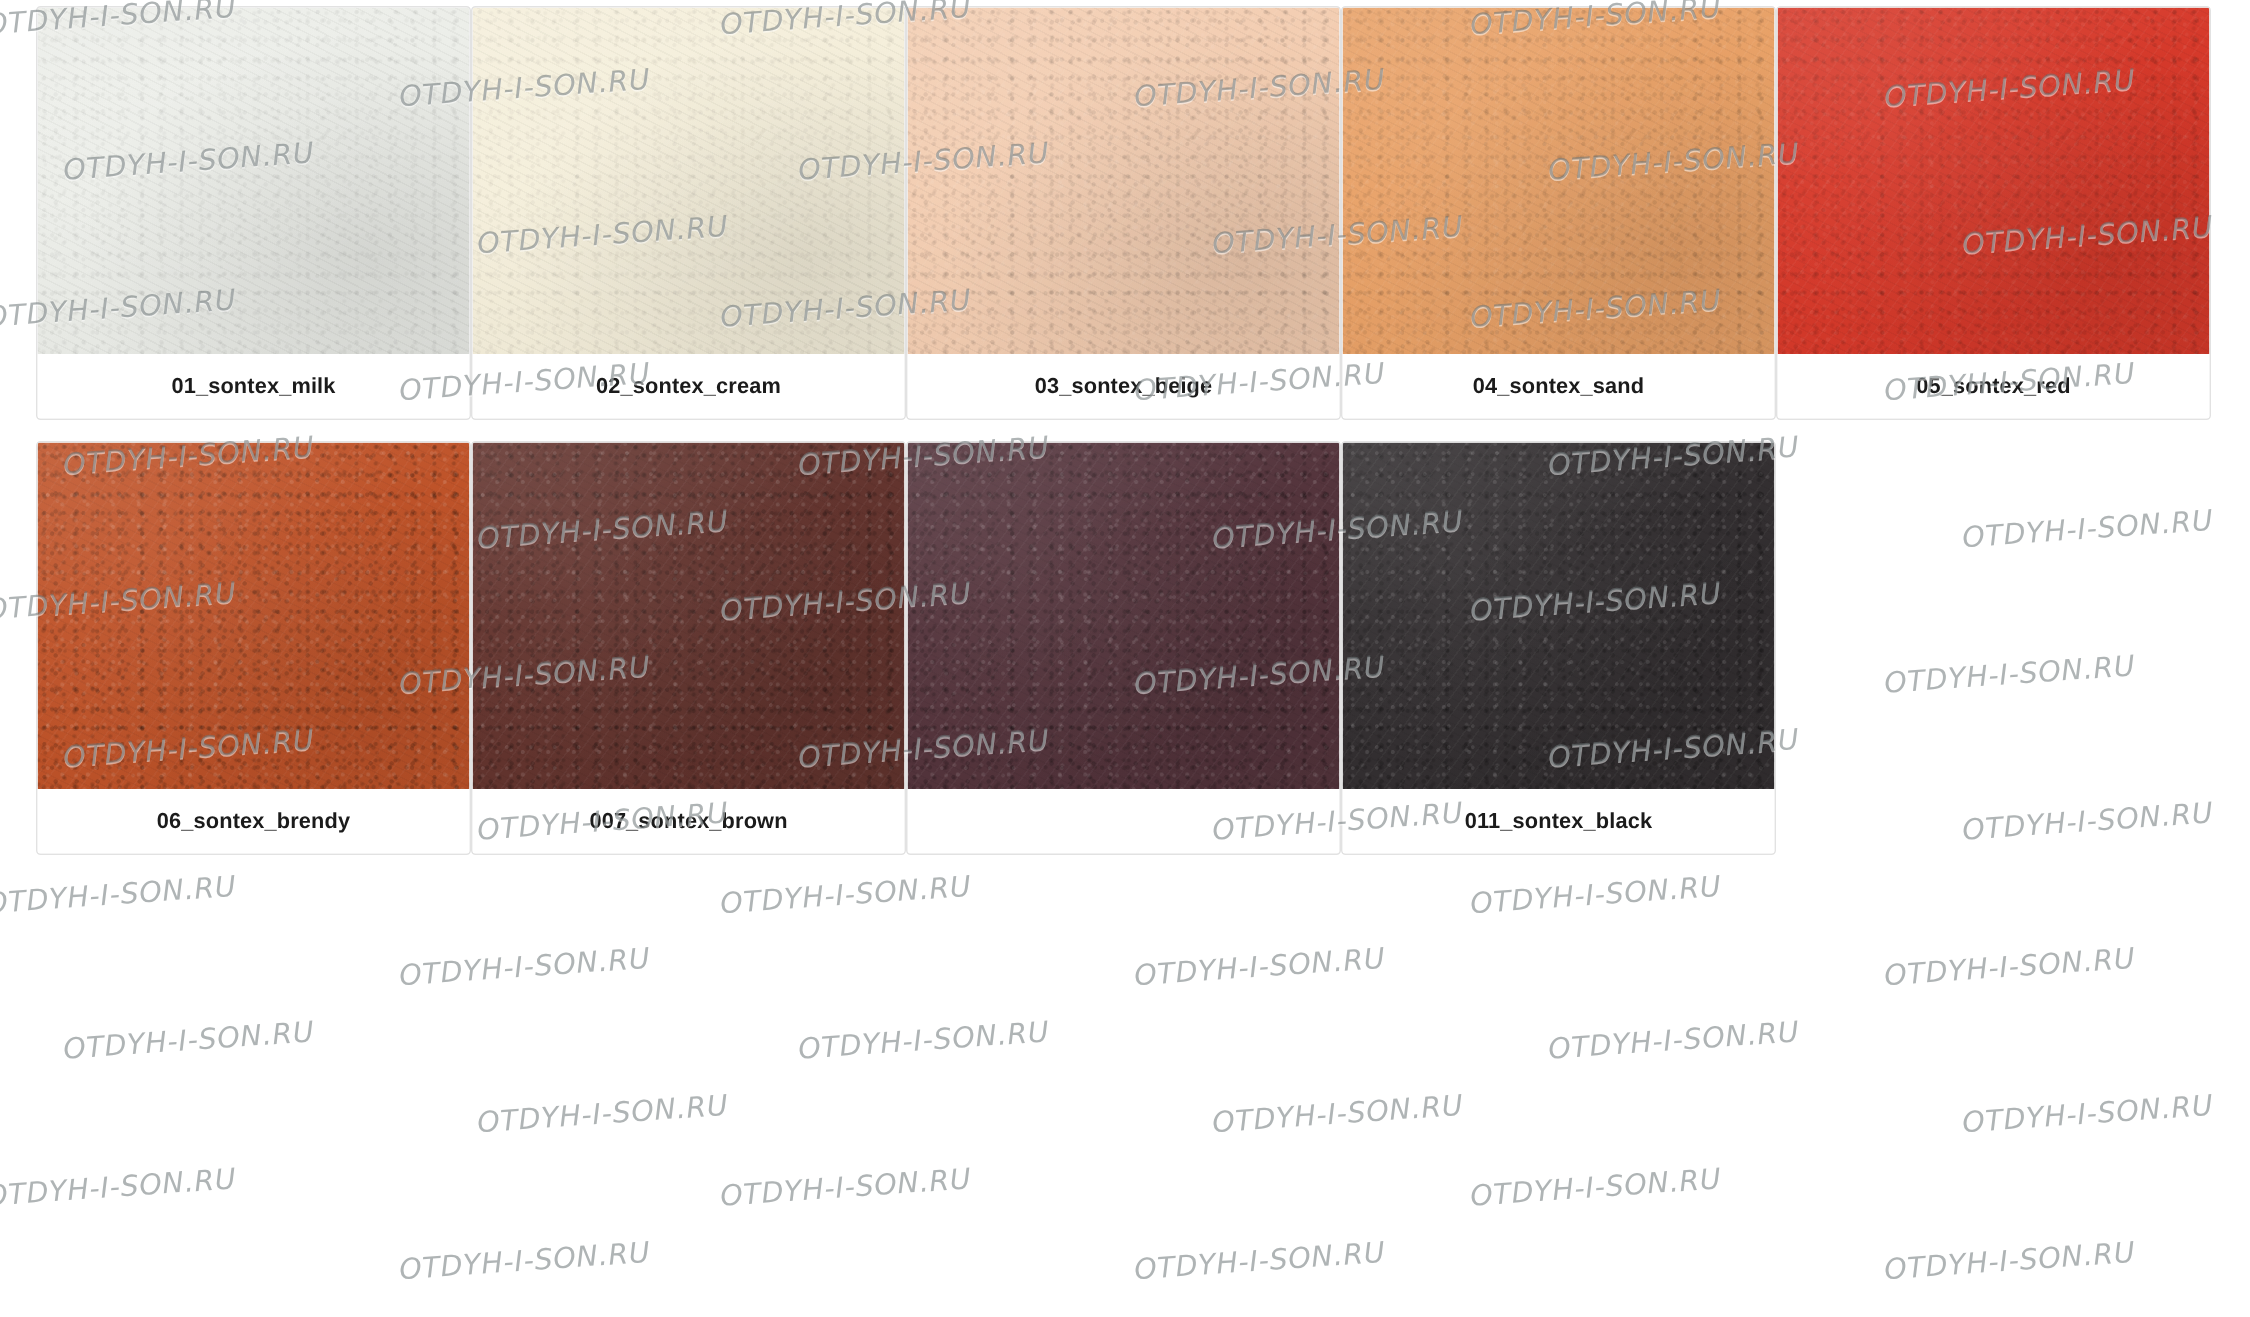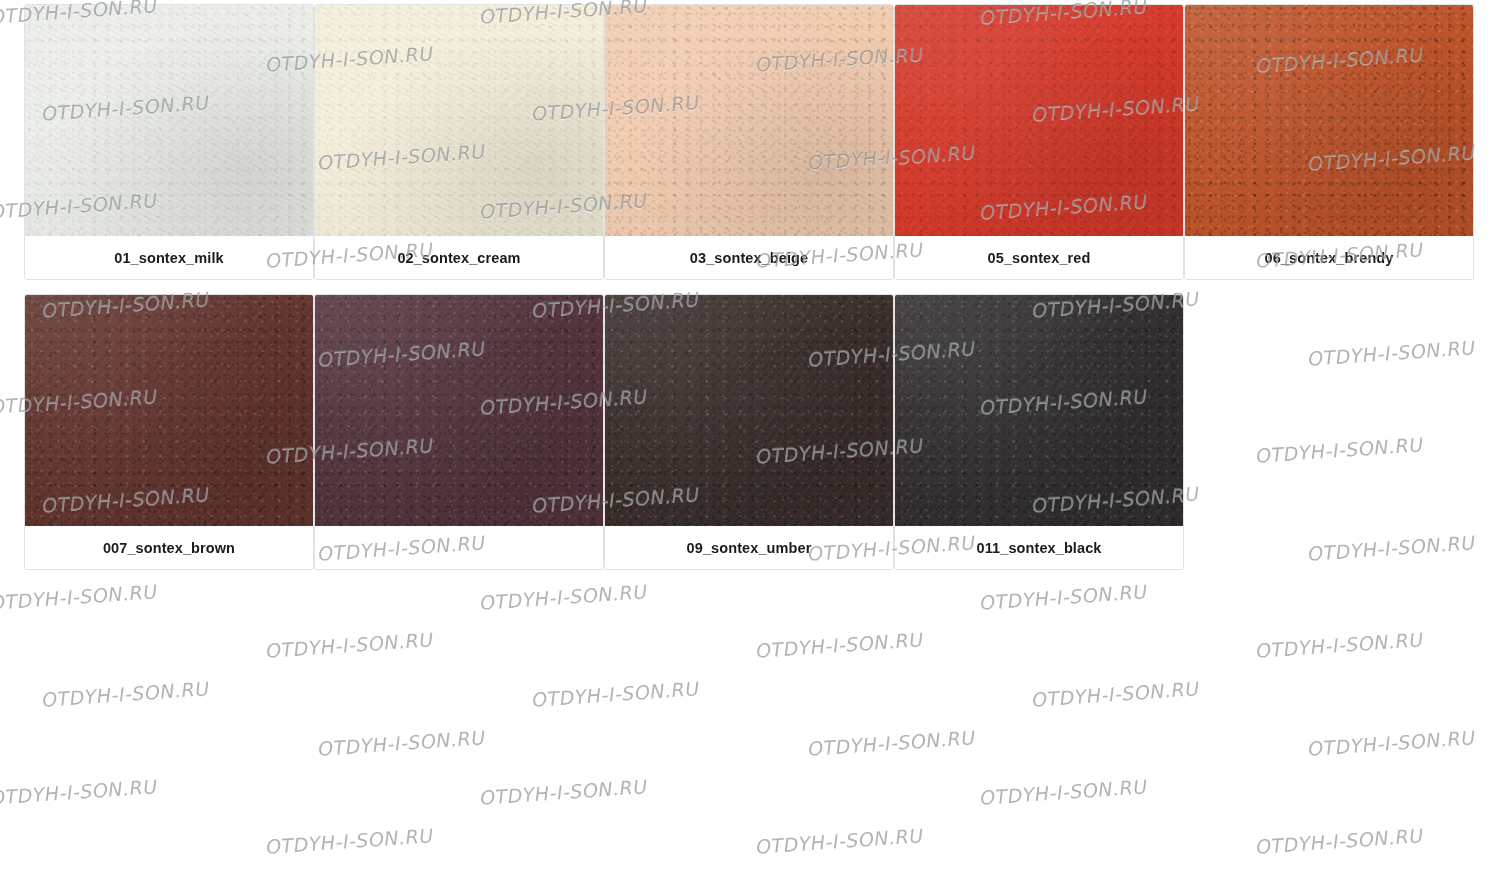--- a/index.html
+++ b/index.html
@@ -142,20 +142,29 @@
         <div class="swatch">
           <div class="base" style="background: rgb(243, 205, 177);"></div>
           <div class="grain" style="opacity: 0.45;"></div>
           <div class="grain2"></div>
           <div class="gloss"></div>
         </div>
         <div class="label">03_sontex_beige</div>
       </div>
       <div class="card">
         <div class="swatch">
+          <div class="base" style="background: rgb(232, 161, 103);"></div>
+          <div class="grain" style="opacity: 0.45;"></div>
+          <div class="grain2"></div>
+          <div class="gloss"></div>
+        </div>
+        <div class="label">04_sontex_sand</div>
+      </div>
+      <div class="card">
+        <div class="swatch">
           <div class="base" style="background: rgb(214, 57, 42);"></div>
           <div class="grain" style="opacity: 0.45;"></div>
           <div class="grain2"></div>
           <div class="gloss"></div>
         </div>
         <div class="label">05_sontex_red</div>
       </div>
       <div class="card">
         <div class="swatch">
           <div class="base" style="background: rgb(191, 83, 41);"></div>
@@ -174,29 +183,20 @@
         </div>
         <div class="label">007_sontex_brown</div>
       </div>
       <div class="card">
         <div class="swatch">
           <div class="base" style="background: rgb(84, 52, 60);"></div>
           <div class="grain" style="opacity: 0.9;"></div>
           <div class="grain2"></div>
           <div class="gloss"></div>
         </div>
-      </div>
-      <div class="card">
-        <div class="swatch">
-          <div class="base" style="background: rgb(58, 46, 43);"></div>
-          <div class="grain" style="opacity: 0.9;"></div>
-          <div class="grain2"></div>
-          <div class="gloss"></div>
-        </div>
-        <div class="label">09_sontex_umber</div>
       </div>
       <div class="card">
         <div class="swatch">
           <div class="base" style="background: rgb(51, 47, 49);"></div>
           <div class="grain" style="opacity: 0.9;"></div>
           <div class="grain2"></div>
           <div class="gloss"></div>
         </div>
         <div class="label">011_sontex_black</div>
       </div>

